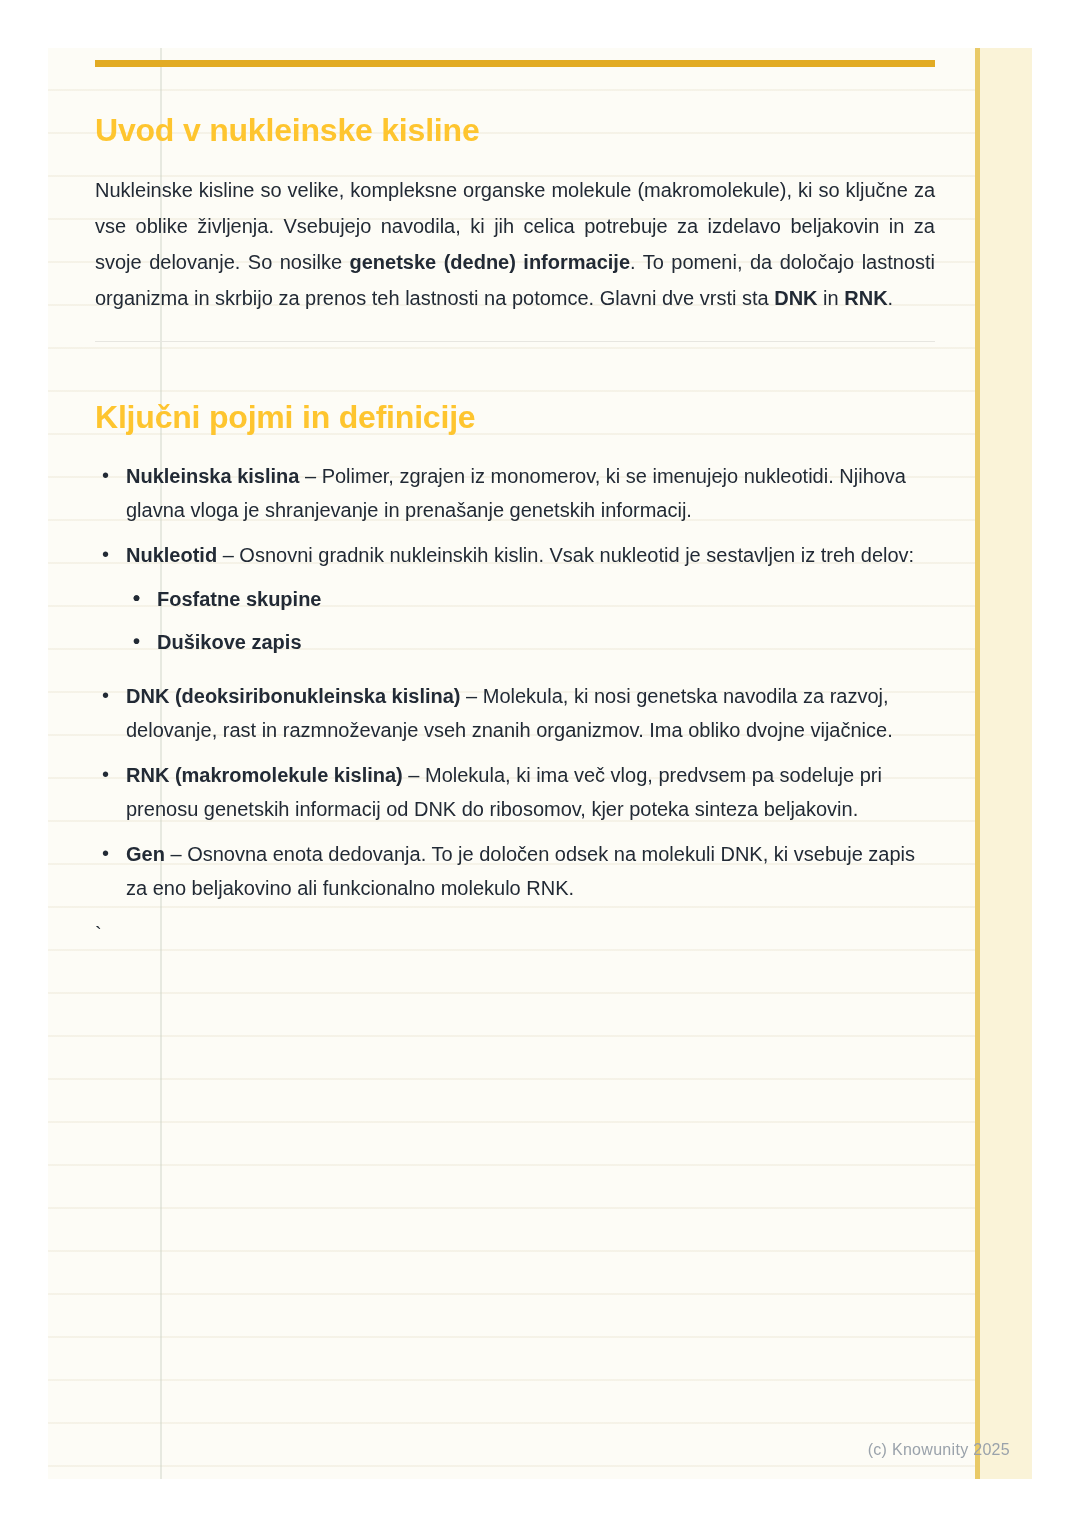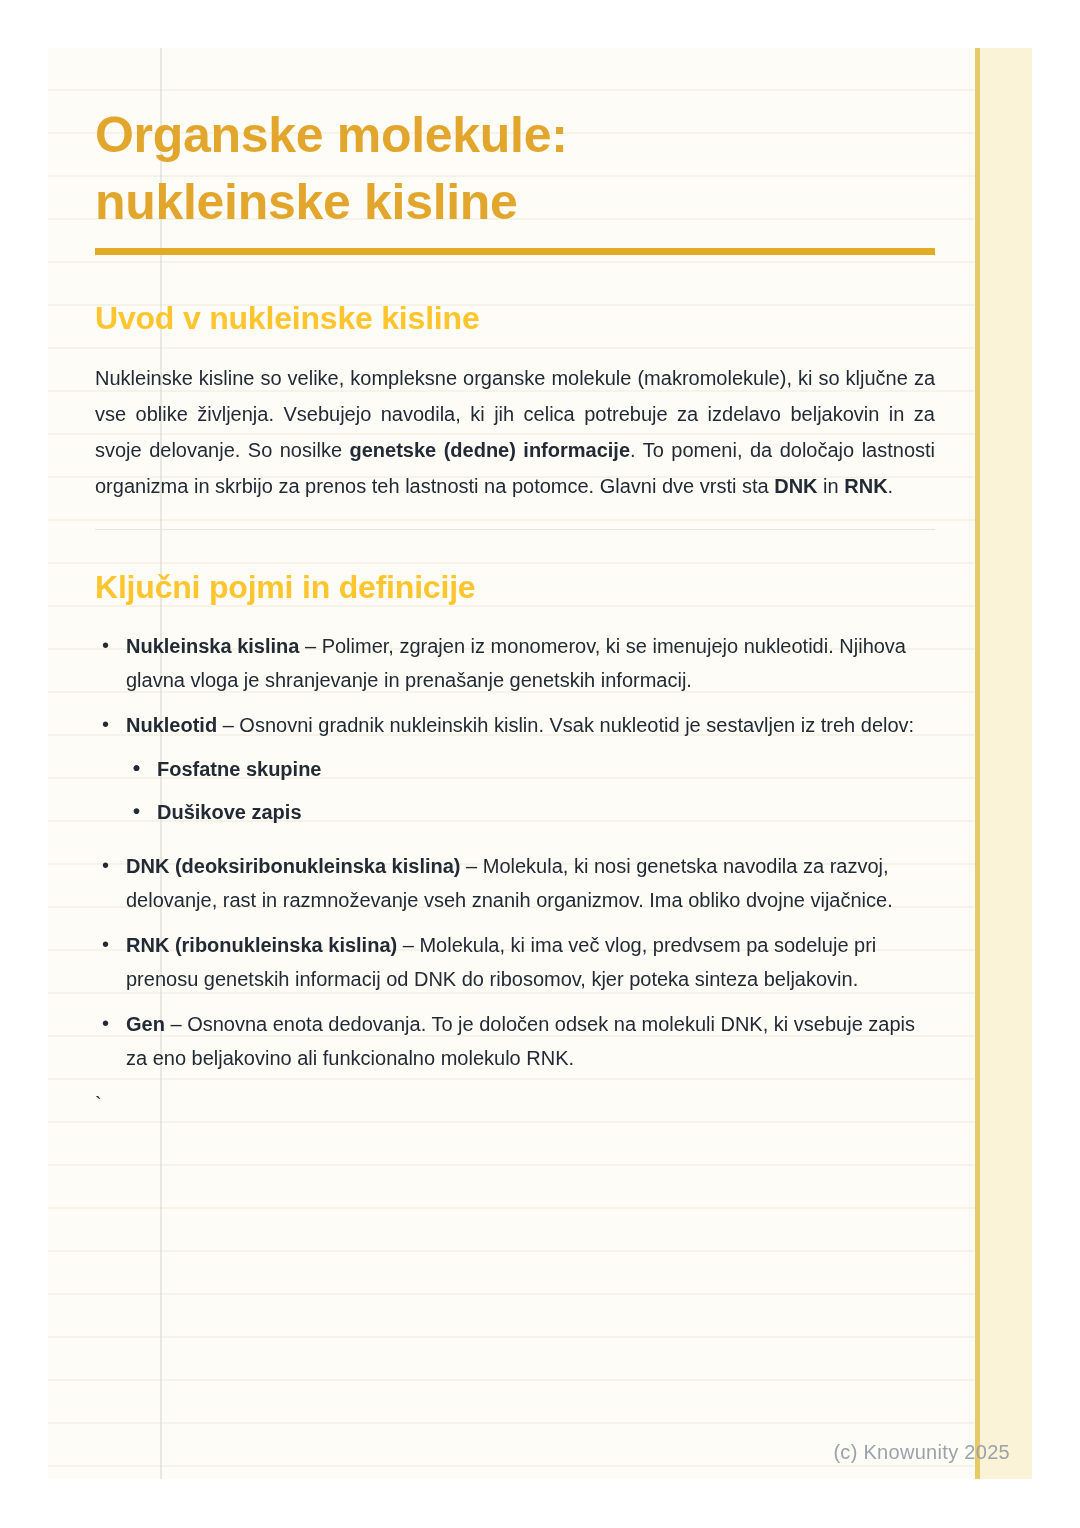--- a/index.html
+++ b/index.html
@@ -72,21 +72,21 @@
 
   .section-heading {
     margin: 0;
     font-size: 32px;
     line-height: 32px;
     font-weight: 800;
     letter-spacing: -0.2px;
     color: #fec52f;
   }
   .section-heading.first { margin-top: 47px; }
-  .section-heading.second { margin-top: 41px; }
+  .section-heading.second { margin-top: 59px; }
 
   .intro-text {
     margin: 26px 0 8px 0;
     font-size: 20px;
     line-height: 36px;
     text-align: justify;
     color: #222a35;
   }
   .bold { font-weight: bold; }
 
@@ -134,39 +134,35 @@
     font-size: 20px;
     color: #222a35;
   }
 
   .copyright {
     position: absolute;
     left: 0;
     top: 1441px;
     width: 1010px;
     text-align: right;
-    font-size: 20px;
+    font-size: 16px;
     letter-spacing: 0.3px;
     color: #9aa2ab;
     z-index: 5;
   }
 </style>
 </head>
 <body>
 
 <div class="paper">
   <div class="margin-line"></div>
   <div class="accent-band"></div>
 
   <div class="content">
 
-    <h1 class="doc-title">
-      <span>Organske molekule:</span>
-      <span>nukleinske kisline</span>
-    </h1>
 
     <div class="title-underline"></div>
 
     <h2 class="section-heading first">Uvod v nukleinske kisline</h2>
 
     <p class="intro-text"><span>Nukleinske kisline so velike, kompleksne organske molekule (makromolekule), ki so ključne za vse oblike življenja. Vsebujejo navodila, ki jih celica potrebuje za izdelavo beljakovin in za svoje delovanje. So nosilke </span><span class="bold">genetske (dedne) informacije</span><span>. To pomeni, da določajo lastnosti organizma in skrbijo za prenos teh lastnosti na potomce. Glavni dve vrsti sta </span><span class="bold">DNK</span><span> in </span><span class="bold">RNK</span><span>.</span></p>
 
     <hr class="divider">
 
     <h2 class="section-heading second">Ključni pojmi in definicije</h2>
@@ -190,21 +186,21 @@
             <span class="bullet">•</span><span>Dušikove zapis</span>
           </li>
         </ul>
       </li>
 
       <li>
         <span class="bullet">•</span><span class="term">DNK (deoksiribonukleinska kislina)</span><span> – Molekula, ki nosi genetska navodila za razvoj, delovanje, rast in razmnoževanje vseh znanih organizmov. Ima obliko dvojne vijačnice.</span>
       </li>
 
       <li>
-        <span class="bullet">•</span><span class="term">RNK (ribonukleinska kislina)</span><span> – Molekula, ki ima več vlog, predvsem pa sodeluje pri prenosu genetskih informacij od DNK do ribosomov, kjer poteka sinteza beljakovin.</span>
+        <span class="bullet">•</span><span class="term">RNK (makromolekule kislina)</span><span> – Molekula, ki ima več vlog, predvsem pa sodeluje pri prenosu genetskih informacij od DNK do ribosomov, kjer poteka sinteza beljakovin.</span>
       </li>
 
       <li>
         <span class="bullet">•</span><span class="term">Gen</span><span> – Osnovna enota dedovanja. To je določen odsek na molekuli DNK, ki vsebuje zapis za eno beljakovino ali funkcionalno molekulo RNK.</span>
       </li>
 
     </ul>
 
     <div class="stray-mark">`</div>
 

